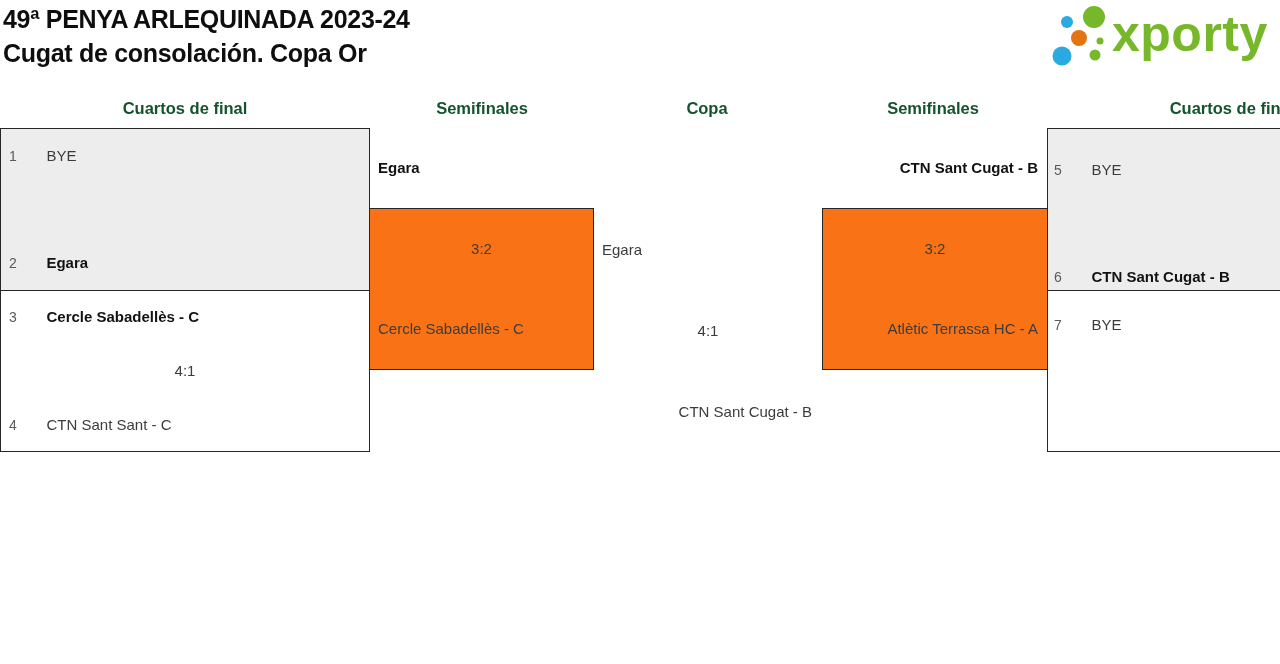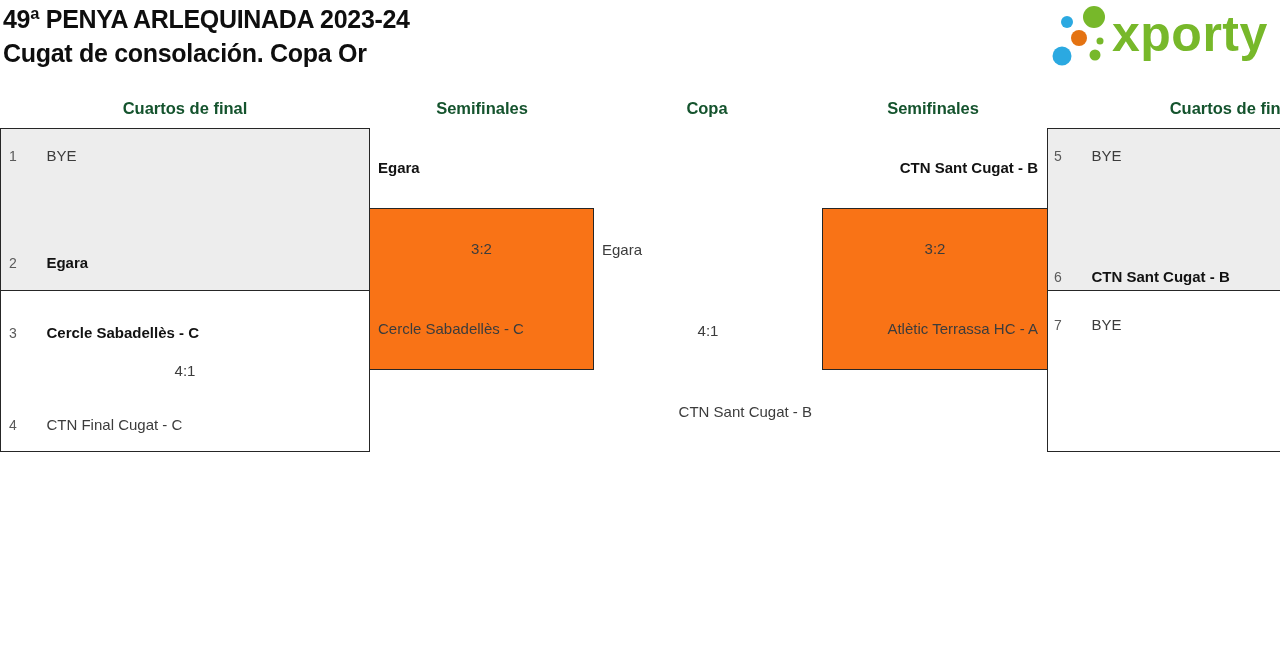--- a/index.html
+++ b/index.html
@@ -84,28 +84,28 @@
       <span class="seed">1</span>
       <span class="team">BYE</span>
     </div>
     <div class="trow" style="bottom:17px">
       <span class="seed">2</span>
       <span class="team win">Egara</span>
     </div>
   </div>
 
   <div class="box" style="left:0;top:290px;width:370px;height:162px">
-    <div class="trow" style="top:32px">
+    <div class="trow" style="top:16px">
       <span class="seed">3</span>
       <span class="team win">Cercle Sabadellès - C</span>
     </div>
     <div class="score" style="top:70px">4:1</div>
     <div class="trow" style="bottom:16px">
       <span class="seed">4</span>
-      <span class="team">CTN Final Cugat - C</span>
+      <span class="team">CTN Sant Sant - C</span>
     </div>
   </div>
 
   <div class="sf" style="left:370px">
     <div class="plain win" style="left:8px;top:30px">Egara</div>
     <div class="sf-box noleft">
       <div class="score" style="top:30px">3:2</div>
       <div class="plain" style="left:8px;top:110px">Cercle Sabadellès - C</div>
     </div>
   </div>
@@ -118,21 +118,21 @@
 
   <div class="sf" style="left:822px;width:225px">
     <div class="plain win" style="right:9px;top:30px">CTN Sant Cugat - B</div>
     <div class="sf-box noright">
       <div class="score" style="top:30px">3:2</div>
       <div class="plain" style="right:9px;top:110px">Atlètic Terrassa HC - A</div>
     </div>
   </div>
 
   <div class="box gray nobb" style="left:1047px;top:128px;width:370px;height:162px">
-    <div class="trow right-col" style="top:17px">
+    <div class="trow right-col" style="top:31px">
       <span class="seed">5</span>
       <span class="team">BYE</span>
     </div>
     <div class="trow right-col" style="bottom:3px">
       <span class="seed">6</span>
       <span class="team win">CTN Sant Cugat - B</span>
     </div>
   </div>
 
   <div class="box" style="left:1047px;top:290px;width:370px;height:162px">

